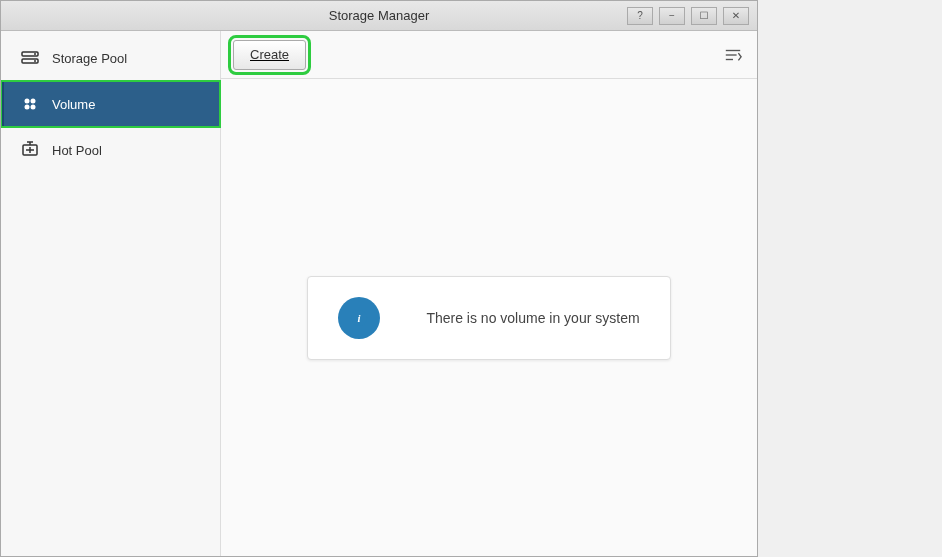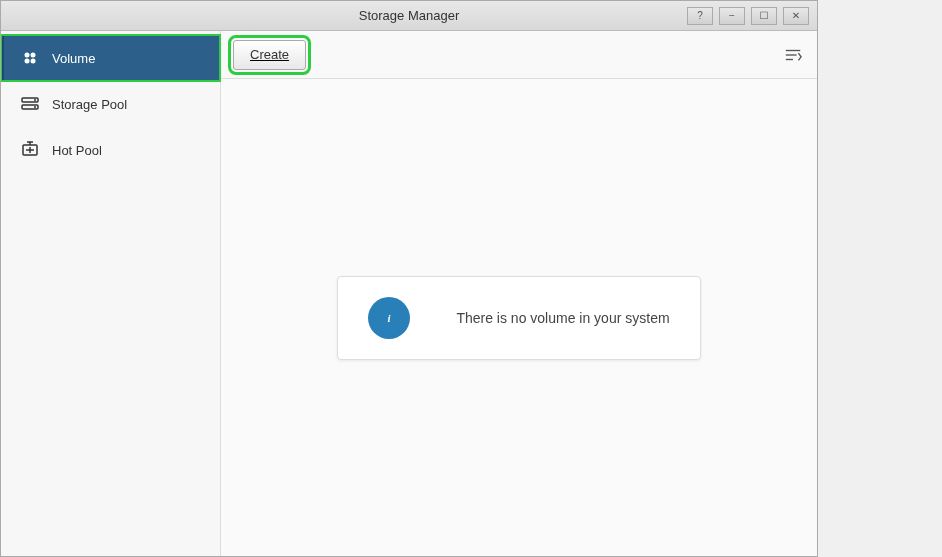--- a/index.html
+++ b/index.html
@@ -7,21 +7,21 @@
     body {
       width: 942px;
       height: 557px;
       font-family: -apple-system, 'Helvetica Neue', Arial, sans-serif;
       font-size: 13px;
       background: #f0f0f0;
       overflow: hidden;
     }
 
     .window {
-      width: 818px;
+      width: 758px;
       height: 557px;
       background: #fff;
       border: 1px solid #aaa;
       display: flex;
       flex-direction: column;
     }
 
     
     .titlebar {
       height: 30px;
@@ -236,43 +236,43 @@
       <div class="titlebar-btn">☐</div>
 
       <div class="titlebar-btn">✕</div>
     </div>
   </div>
 
   <div class="main-layout">
 
     <div class="sidebar">
 
+
+      <div class="sidebar-item">
+        <span class="sidebar-icon">
+          <svg viewBox="0 0 18 18" xmlns="http://www.w3.org/2000/svg">
+            <rect x="1" y="3" width="16" height="4" rx="1" fill="none" stroke="currentColor" stroke-width="1.5"></rect>
+            <rect x="1" y="10" width="16" height="4" rx="1" fill="none" stroke="currentColor" stroke-width="1.5"></rect>
+            <circle cx="14" cy="5" r="1" fill="currentColor"></circle>
+            <circle cx="14" cy="12" r="1" fill="currentColor"></circle>
+          </svg>
+        </span>
+        <span class="sidebar-item-label">Storage Pool</span>
+      </div>
 
       <div class="sidebar-item active" style="outline: 2px solid #2ecc40; outline-offset: -1px;">
         <span class="sidebar-icon">
           <svg viewBox="0 0 18 18" xmlns="http://www.w3.org/2000/svg">
             <circle cx="6" cy="6" r="2.5" fill="currentColor"></circle>
             <circle cx="12" cy="6" r="2.5" fill="currentColor"></circle>
             <circle cx="6" cy="12" r="2.5" fill="currentColor"></circle>
             <circle cx="12" cy="12" r="2.5" fill="currentColor"></circle>
           </svg>
         </span>
         <span class="sidebar-item-label">Volume</span>
-      </div>
-
-      <div class="sidebar-item">
-        <span class="sidebar-icon">
-          <svg viewBox="0 0 18 18" xmlns="http://www.w3.org/2000/svg">
-            <rect x="1" y="3" width="16" height="4" rx="1" fill="none" stroke="currentColor" stroke-width="1.5"></rect>
-            <rect x="1" y="10" width="16" height="4" rx="1" fill="none" stroke="currentColor" stroke-width="1.5"></rect>
-            <circle cx="14" cy="5" r="1" fill="currentColor"></circle>
-            <circle cx="14" cy="12" r="1" fill="currentColor"></circle>
-          </svg>
-        </span>
-        <span class="sidebar-item-label">Storage Pool</span>
       </div>
 
 
       <div class="sidebar-item">
         <span class="sidebar-icon">
           <svg viewBox="0 0 18 18" xmlns="http://www.w3.org/2000/svg">
             <rect x="2" y="4" width="14" height="10" rx="1" fill="none" stroke="currentColor" stroke-width="1.5"></rect>
             <line x1="9" y1="1" x2="9" y2="4" stroke="currentColor" stroke-width="1.5"></line>
             <line x1="6" y1="1" x2="12" y2="1" stroke="currentColor" stroke-width="1.5"></line>
             <line x1="5" y1="9" x2="13" y2="9" stroke="currentColor" stroke-width="1.5"></line>

